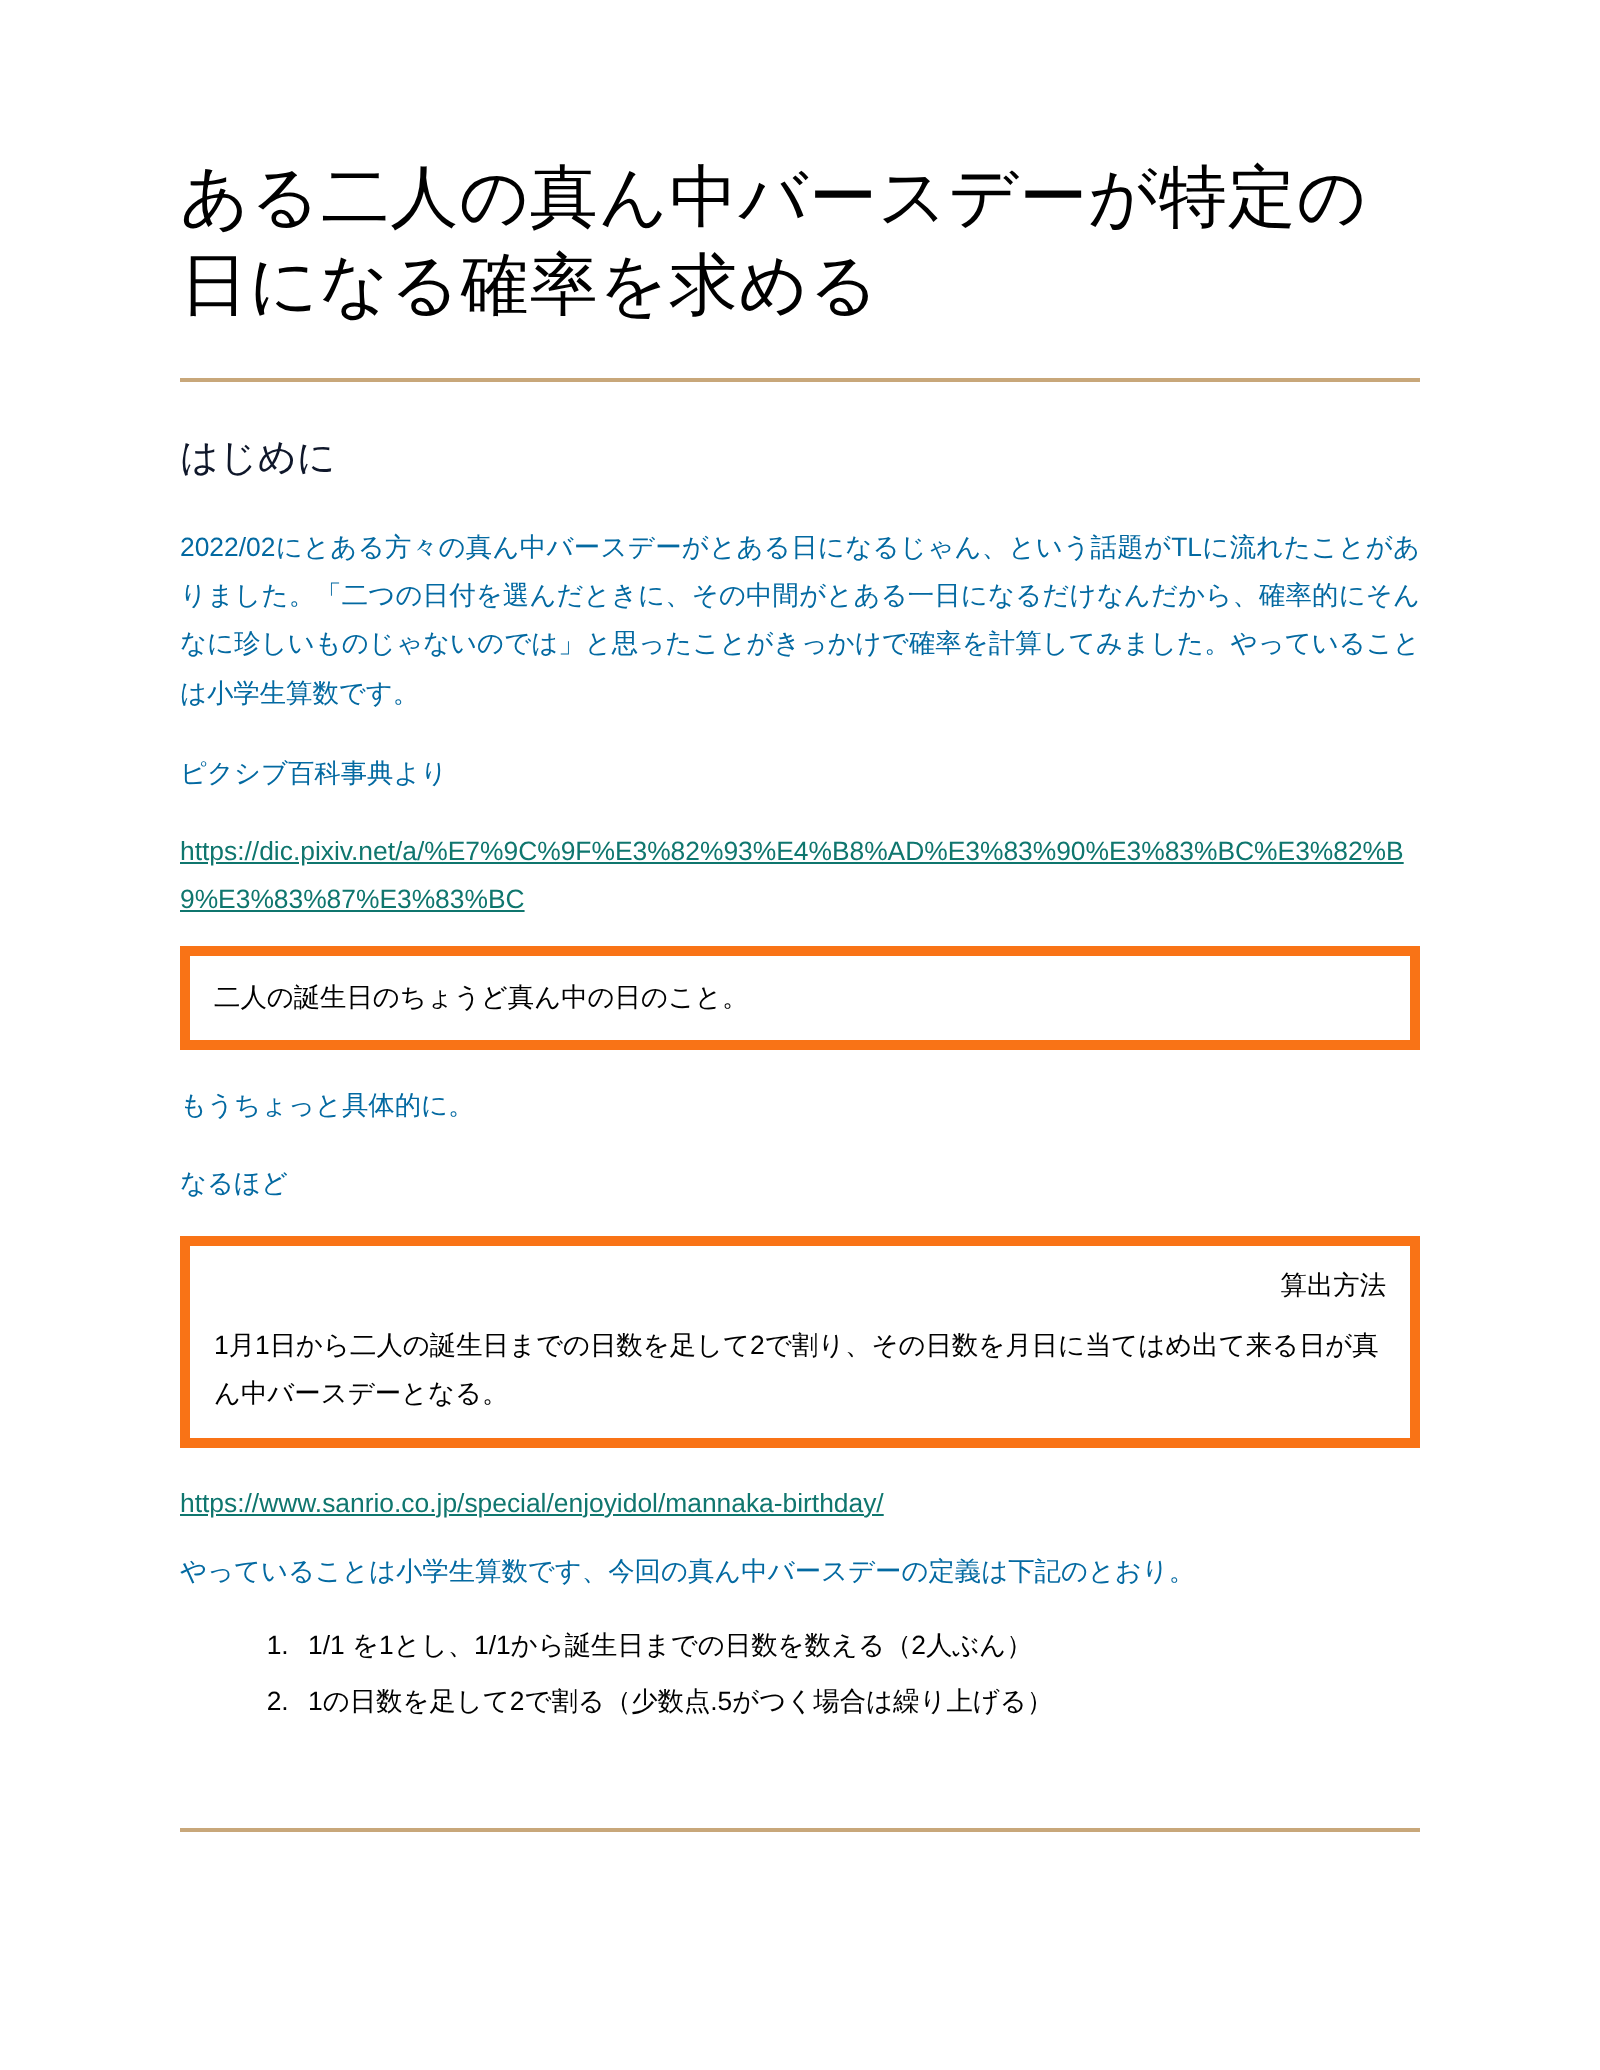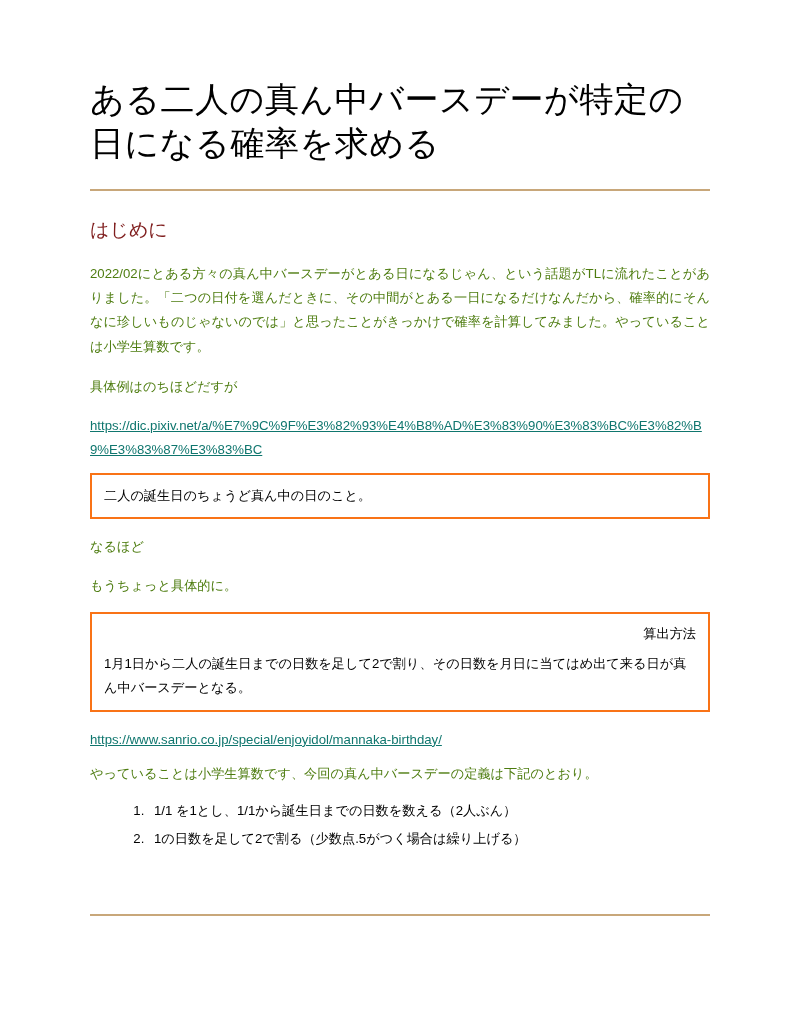--- a/index.html
+++ b/index.html
@@ -43,49 +43,49 @@
     right: 90px;
     bottom: 72px;
     border: none;
     border-top: 2px solid #c8a77a;
   }
   h2.section-heading {
     font-size: 19px;
     font-weight: 400;
     margin: 0 0 18px 0;
     line-height: 1.4;
-    color: #7f1d1d;
+    color: #0f172a;
   }
   h2.section-heading.tight-top {
     margin-top: 26px;
   }
   p.body-text {
     font-size: 13.2px;
     line-height: 1.85;
     margin: 0 0 16px 0;
-    color: #4d7c0f;
+    color: #0369a1;
     text-align: justify;
     text-justify: inter-character;
   }
   p.body-text.small-gap {
     margin-bottom: 14px;
   }
   a.doc-link {
     color: #0f766e;
     text-decoration: underline;
     font-size: 13.2px;
     line-height: 1.85;
     word-break: break-all;
     display: inline-block;
   }
   .link-block {
     margin: 0 0 10px 0;
   }
   .quote-box {
-    border: 2px solid #f97316;
+    border: 5px solid #f97316;
     padding: 9px 12px 10px 12px;
     margin: 0 0 16px 0;
     box-sizing: border-box;
   }
   .quote-box p {
     margin: 0;
     font-size: 13.2px;
     line-height: 1.8;
   }
   .quote-box .quote-title {
@@ -110,33 +110,33 @@
 
 <div class="page">
 
   <h1 class="doc-title">ある二人の真ん中バースデーが特定の日になる確率を求める</h1>
   <hr class="title-rule">
 
   <h2 class="section-heading">はじめに</h2>
   <p class="body-text">2022/02にとある方々の真ん中バースデーがとある日になるじゃん、という話題がTLに流れたことがありました。「二つの日付を選んだときに、その中間がとある一日になるだけなんだから、確率的にそんなに珍しいものじゃないのでは」と思ったことがきっかけで確率を計算してみました。やっていることは小学生算数です。</p>
 
 
-  <p class="body-text small-gap">具体例はのちほどだすが</p>
+  <p class="body-text small-gap">ピクシブ百科事典より</p>
 
   <div class="link-block">
     <a class="doc-link" href="#">https://dic.pixiv.net/a/%E7%9C%9F%E3%82%93%E4%B8%AD%E3%83%90%E3%83%BC%E3%82%B9%E3%83%87%E3%83%BC</a>
   </div>
 
   <div class="quote-box">
     <p>二人の誕生日のちょうど真ん中の日のこと。</p>
   </div>
 
+  <p class="body-text small-gap">もうちょっと具体的に。</p>
+
   <p class="body-text small-gap">なるほど</p>
-
-  <p class="body-text small-gap">もうちょっと具体的に。</p>
 
   <div class="quote-box">
     <p class="quote-title">算出方法</p>
     <p>1月1日から二人の誕生日までの日数を足して2で割り、その日数を月日に当てはめ出て来る日が真ん中バースデーとなる。</p>
   </div>
 
 
   <div class="link-block">
     <a class="doc-link" href="#">https://www.sanrio.co.jp/special/enjoyidol/mannaka-birthday/</a>
   </div>

